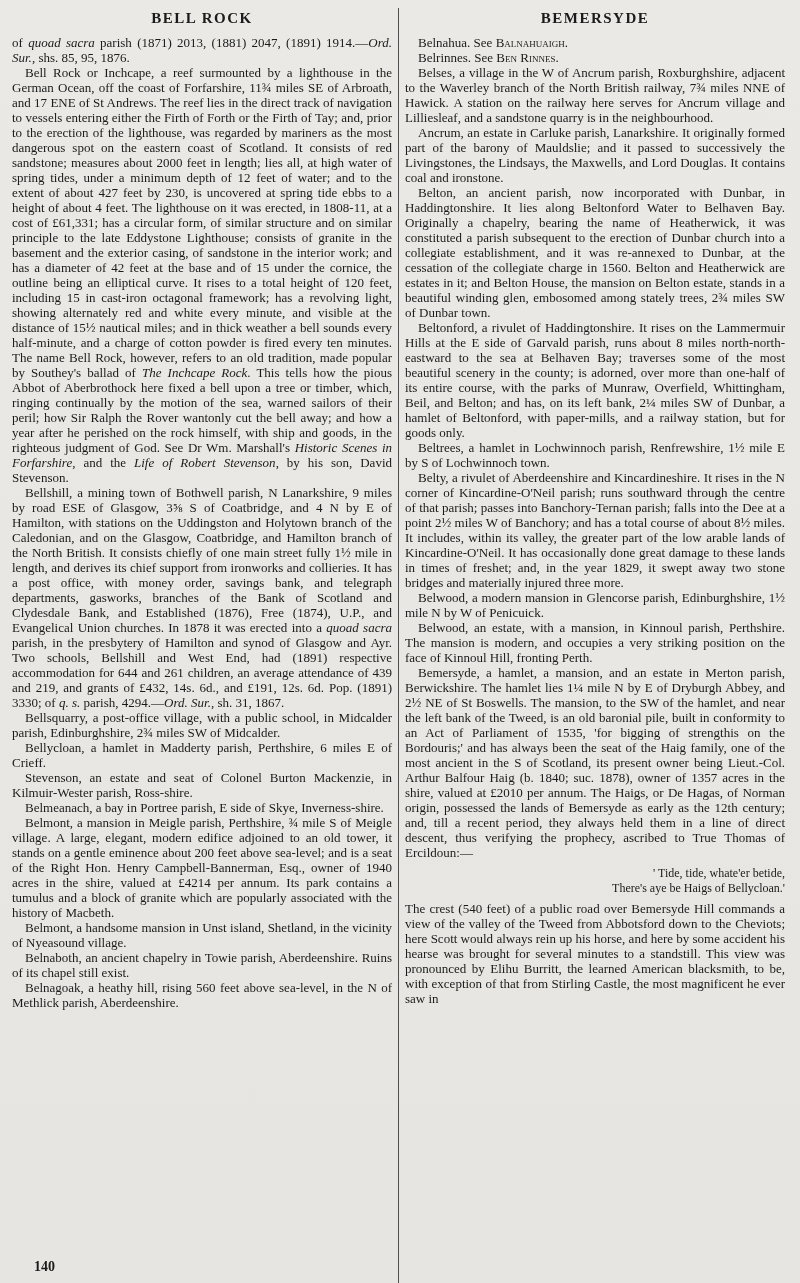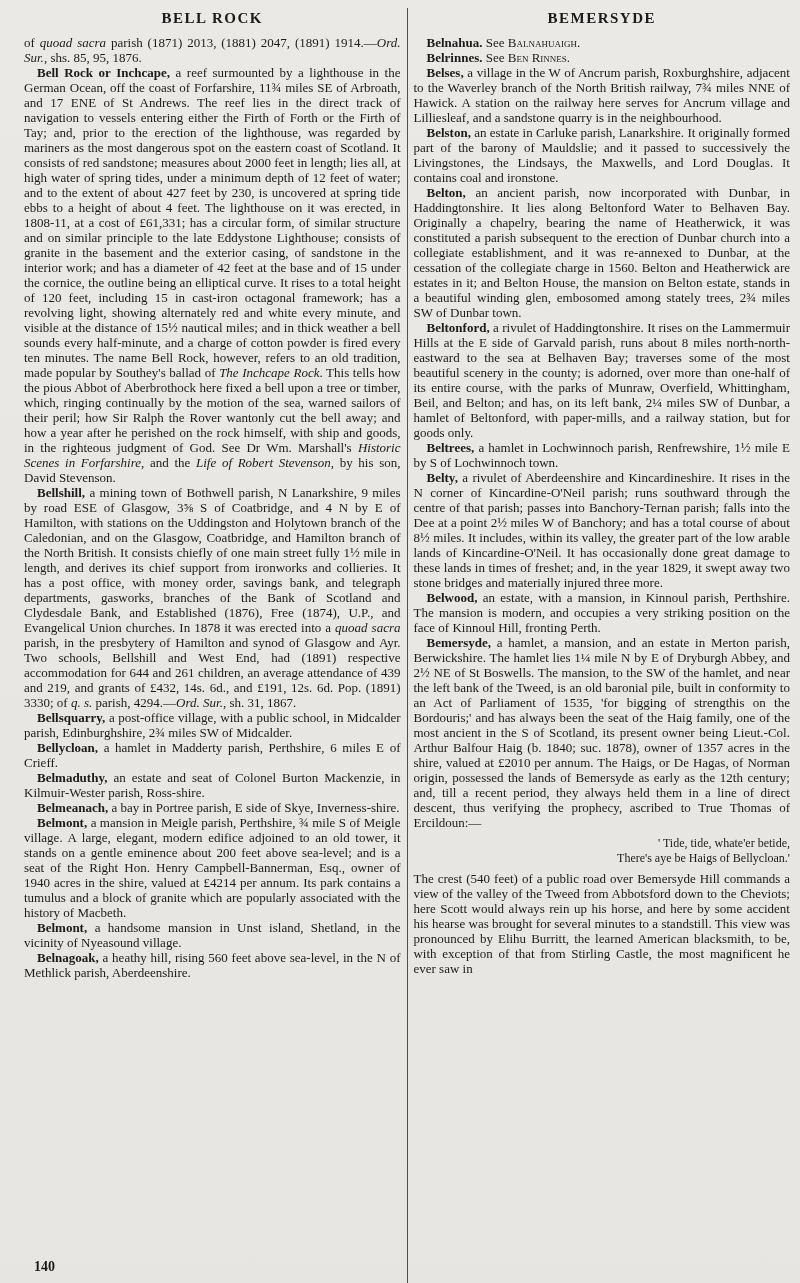--- a/index.html
+++ b/index.html
@@ -7,21 +7,21 @@
     width: 800px; height: 1283px;
     background: #e9e8e4;
     font-family: "Liberation Serif", "DejaVu Serif", serif;
     color: #1b1b1b;
     overflow: hidden;
   }
   .page {
     position: relative;
     width: 800px; height: 1283px;
     box-sizing: border-box;
-    padding: 8px 10px 0 24px;
+    padding: 8px 10px 0 12px;
     background: linear-gradient(180deg, #eae9e5 0%, #e8e7e3 50%, #e6e5e1 100%);
   }
   .cols { display: flex; height: 100%; }
   .col { width: 380px; }
   .divider {
     width: 1px;
     background: #4f4f4f;
     margin: 0 6px;
     align-self: stretch;
   }
@@ -33,21 +33,21 @@
     letter-spacing: 1.5px;
   }
   .col-body p.entry {
     margin: 0;
     text-align: justify;
     text-indent: 13px;
     font-size: 13px;
     line-height: 15px;
   }
   .col-body p.entry.noindent { text-indent: 0; }
-  .term { font-weight: bold; }
+  .term { font-weight: normal; }
   .col-body i { font-style: italic; }
   .sc { font-variant: small-caps; }
   .verse {
     margin: 6px 0 6px 0;
     text-align: right;
     font-size: 12px;
     line-height: 14.5px;
   }
   .page-num {
     position: absolute;
@@ -63,39 +63,41 @@
 <div class="page">
   <div class="cols">
     <div class="col">
       <h2 class="col-header">BELL ROCK</h2>
       <div class="col-body" id="left-body">
           <p class="entry noindent">of <i>quoad sacra</i> parish (1871) 2013, (1881) 2047, (1891) 1914.—<i>Ord. Sur.</i>, shs. 85, 95, 1876.</p>
           <p class="entry"><b class="term">Bell Rock or Inchcape,</b> a reef surmounted by a lighthouse in the German Ocean, off the coast of Forfarshire, 11¾ miles SE of Arbroath, and 17 ENE of St Andrews. The reef lies in the direct track of navigation to vessels entering either the Firth of Forth or the Firth of Tay; and, prior to the erection of the lighthouse, was regarded by mariners as the most dangerous spot on the eastern coast of Scotland. It consists of red sandstone; measures about 2000 feet in length; lies all, at high water of spring tides, under a minimum depth of 12 feet of water; and to the extent of about 427 feet by 230, is uncovered at spring tide ebbs to a height of about 4 feet. The lighthouse on it was erected, in 1808-11, at a cost of £61,331; has a circular form, of similar structure and on similar principle to the late Eddystone Lighthouse; consists of granite in the basement and the exterior casing, of sandstone in the interior work; and has a diameter of 42 feet at the base and of 15 under the cornice, the outline being an elliptical curve. It rises to a total height of 120 feet, including 15 in cast-iron octagonal framework; has a revolving light, showing alternately red and white every minute, and visible at the distance of 15½ nautical miles; and in thick weather a bell sounds every half-minute, and a charge of cotton powder is fired every ten minutes. The name Bell Rock, however, refers to an old tradition, made popular by Southey's ballad of <i>The Inchcape Rock</i>. This tells how the pious Abbot of Aberbrothock here fixed a bell upon a tree or timber, which, ringing continually by the motion of the sea, warned sailors of their peril; how Sir Ralph the Rover wantonly cut the bell away; and how a year after he perished on the rock himself, with ship and goods, in the righteous judgment of God. See Dr Wm. Marshall's <i>Historic Scenes in Forfarshire</i>, and the <i>Life of Robert Stevenson</i>, by his son, David Stevenson.</p>
           <p class="entry"><b class="term">Bellshill,</b> a mining town of Bothwell parish, N Lanarkshire, 9 miles by road ESE of Glasgow, 3⅝ S of Coatbridge, and 4 N by E of Hamilton, with stations on the Uddingston and Holytown branch of the Caledonian, and on the Glasgow, Coatbridge, and Hamilton branch of the North British. It consists chiefly of one main street fully 1½ mile in length, and derives its chief support from ironworks and collieries. It has a post office, with money order, savings bank, and telegraph departments, gasworks, branches of the Bank of Scotland and Clydesdale Bank, and Established (1876), Free (1874), U.P., and Evangelical Union churches. In 1878 it was erected into a <i>quoad sacra</i> parish, in the presbytery of Hamilton and synod of Glasgow and Ayr. Two schools, Bellshill and West End, had (1891) respective accommodation for 644 and 261 children, an average attendance of 439 and 219, and grants of £432, 14s. 6d., and £191, 12s. 6d. Pop. (1891) 3330; of <i>q. s.</i> parish, 4294.—<i>Ord. Sur.</i>, sh. 31, 1867.</p>
           <p class="entry"><b class="term">Bellsquarry,</b> a post-office village, with a public school, in Midcalder parish, Edinburghshire, 2¾ miles SW of Midcalder.</p>
           <p class="entry"><b class="term">Bellycloan,</b> a hamlet in Madderty parish, Perthshire, 6 miles E of Crieff.</p>
-          <p class="entry"><b class="term">Belmaduthy,</b> an estate and seat of Colonel Burton Mackenzie, in Kilmuir-Wester parish, Ross-shire.</p>
+          <p class="entry"><b class="term">Stevenson,</b> an estate and seat of Colonel Burton Mackenzie, in Kilmuir-Wester parish, Ross-shire.</p>
           <p class="entry"><b class="term">Belmeanach,</b> a bay in Portree parish, E side of Skye, Inverness-shire.</p>
           <p class="entry"><b class="term">Belmont,</b> a mansion in Meigle parish, Perthshire, ¾ mile S of Meigle village. A large, elegant, modern edifice adjoined to an old tower, it stands on a gentle eminence about 200 feet above sea-level; and is a seat of the Right Hon. Henry Campbell-Bannerman, Esq., owner of 1940 acres in the shire, valued at £4214 per annum. Its park contains a tumulus and a block of granite which are popularly associated with the history of Macbeth.</p>
           <p class="entry"><b class="term">Belmont,</b> a handsome mansion in Unst island, Shetland, in the vicinity of Nyeasound village.</p>
+          <p class="entry"><b class="term">Belnaboth,</b> an ancient chapelry in Towie parish, Aberdeenshire. Ruins of its chapel still exist.</p>
           <p class="entry"><b class="term">Belnagoak,</b> a heathy hill, rising 560 feet above sea-level, in the N of Methlick parish, Aberdeenshire.</p>
         </div>
     </div>
     <div class="divider"></div>
     <div class="col">
       <h2 class="col-header">BEMERSYDE</h2>
       <div class="col-body" id="right-body">
           <p class="entry"><b class="term">Belnahua.</b> See <span class="sc">Balnahuaigh</span>.</p>
           <p class="entry"><b class="term">Belrinnes.</b> See <span class="sc">Ben Rinnes</span>.</p>
           <p class="entry"><b class="term">Belses,</b> a village in the W of Ancrum parish, Roxburghshire, adjacent to the Waverley branch of the North British railway, 7¾ miles NNE of Hawick. A station on the railway here serves for Ancrum village and Lilliesleaf, and a sandstone quarry is in the neighbourhood.</p>
-          <p class="entry"><b class="term">Belston,</b> an estate in Carluke parish, Lanarkshire. It originally formed part of the barony of Mauldslie; and it passed to successively the Livingstones, the Lindsays, the Maxwells, and Lord Douglas. It contains coal and ironstone.</p>
+          <p class="entry"><b class="term">Ancrum,</b> an estate in Carluke parish, Lanarkshire. It originally formed part of the barony of Mauldslie; and it passed to successively the Livingstones, the Lindsays, the Maxwells, and Lord Douglas. It contains coal and ironstone.</p>
           <p class="entry"><b class="term">Belton,</b> an ancient parish, now incorporated with Dunbar, in Haddingtonshire. It lies along Beltonford Water to Belhaven Bay. Originally a chapelry, bearing the name of Heatherwick, it was constituted a parish subsequent to the erection of Dunbar church into a collegiate establishment, and it was re-annexed to Dunbar, at the cessation of the collegiate charge in 1560. Belton and Heatherwick are estates in it; and Belton House, the mansion on Belton estate, stands in a beautiful winding glen, embosomed among stately trees, 2¾ miles SW of Dunbar town.</p>
           <p class="entry"><b class="term">Beltonford,</b> a rivulet of Haddingtonshire. It rises on the Lammermuir Hills at the E side of Garvald parish, runs about 8 miles north-north-eastward to the sea at Belhaven Bay; traverses some of the most beautiful scenery in the county; is adorned, over more than one-half of its entire course, with the parks of Munraw, Overfield, Whittingham, Beil, and Belton; and has, on its left bank, 2¼ miles SW of Dunbar, a hamlet of Beltonford, with paper-mills, and a railway station, but for goods only.</p>
           <p class="entry"><b class="term">Beltrees,</b> a hamlet in Lochwinnoch parish, Renfrewshire, 1½ mile E by S of Lochwinnoch town.</p>
           <p class="entry"><b class="term">Belty,</b> a rivulet of Aberdeenshire and Kincardineshire. It rises in the N corner of Kincardine-O'Neil parish; runs southward through the centre of that parish; passes into Banchory-Ternan parish; falls into the Dee at a point 2½ miles W of Banchory; and has a total course of about 8½ miles. It includes, within its valley, the greater part of the low arable lands of Kincardine-O'Neil. It has occasionally done great damage to these lands in times of freshet; and, in the year 1829, it swept away two stone bridges and materially injured three more.</p>
+          <p class="entry"><b class="term">Belwood,</b> a modern mansion in Glencorse parish, Edinburghshire, 1½ mile N by W of Penicuick.</p>
           <p class="entry"><b class="term">Belwood,</b> an estate, with a mansion, in Kinnoul parish, Perthshire. The mansion is modern, and occupies a very striking position on the face of Kinnoul Hill, fronting Perth.</p>
           <p class="entry"><b class="term">Bemersyde,</b> a hamlet, a mansion, and an estate in Merton parish, Berwickshire. The hamlet lies 1¼ mile N by E of Dryburgh Abbey, and 2½ NE of St Boswells. The mansion, to the SW of the hamlet, and near the left bank of the Tweed, is an old baronial pile, built in conformity to an Act of Parliament of 1535, 'for bigging of strengthis on the Bordouris;' and has always been the seat of the Haig family, one of the most ancient in the S of Scotland, its present owner being Lieut.-Col. Arthur Balfour Haig (b. 1840; suc. 1878), owner of 1357 acres in the shire, valued at £2010 per annum. The Haigs, or De Hagas, of Norman origin, possessed the lands of Bemersyde as early as the 12th century; and, till a recent period, they always held them in a line of direct descent, thus verifying the prophecy, ascribed to True Thomas of Ercildoun:—</p>
           <div class="verse">
             <div>' Tide, tide, whate'er betide,</div>
             <div>There's aye be Haigs of Bellycloan.'</div>
           </div>
           <p class="entry noindent">The crest (540 feet) of a public road over Bemersyde Hill commands a view of the valley of the Tweed from Abbotsford down to the Cheviots; here Scott would always rein up his horse, and here by some accident his hearse was brought for several minutes to a standstill. This view was pronounced by Elihu Burritt, the learned American blacksmith, to be, with exception of that from Stirling Castle, the most magnificent he ever saw in</p>
         </div>
     </div>
   </div>

